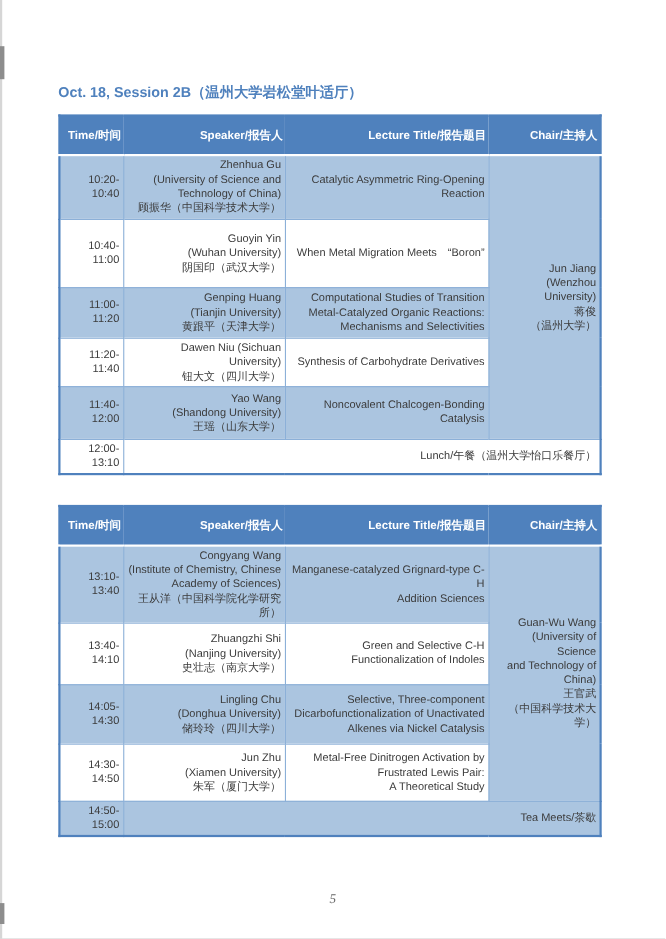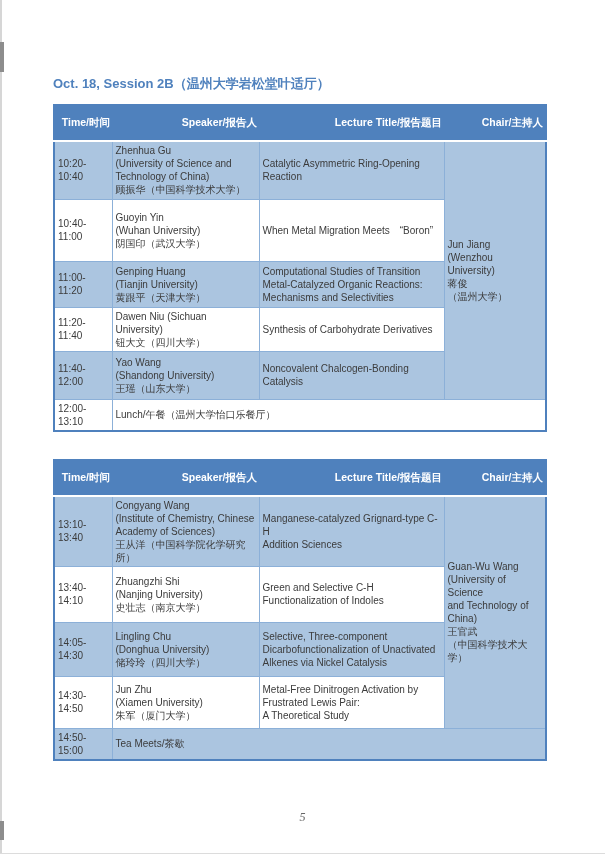--- a/index.html
+++ b/index.html
@@ -43,21 +43,21 @@
     font-size: 10.5px;
     border: 0;
     border-bottom: 2px solid #ffffff;
     height: 30px;
     padding: 2px;
     text-align: right;
     vertical-align: middle;
   }
   table.schedule td {
     border: 1px solid #8cb0d8;
-    text-align: left;
+    text-align: right;
     vertical-align: middle;
     padding: 2px 3px;
     line-height: 13px;
     white-space: pre-line;
     word-break: break-word;
     background: #ffffff;
   }
   tr.shade td { background: #abc5e0; }
   td.chair-cell { background: #abc5e0; }
 

